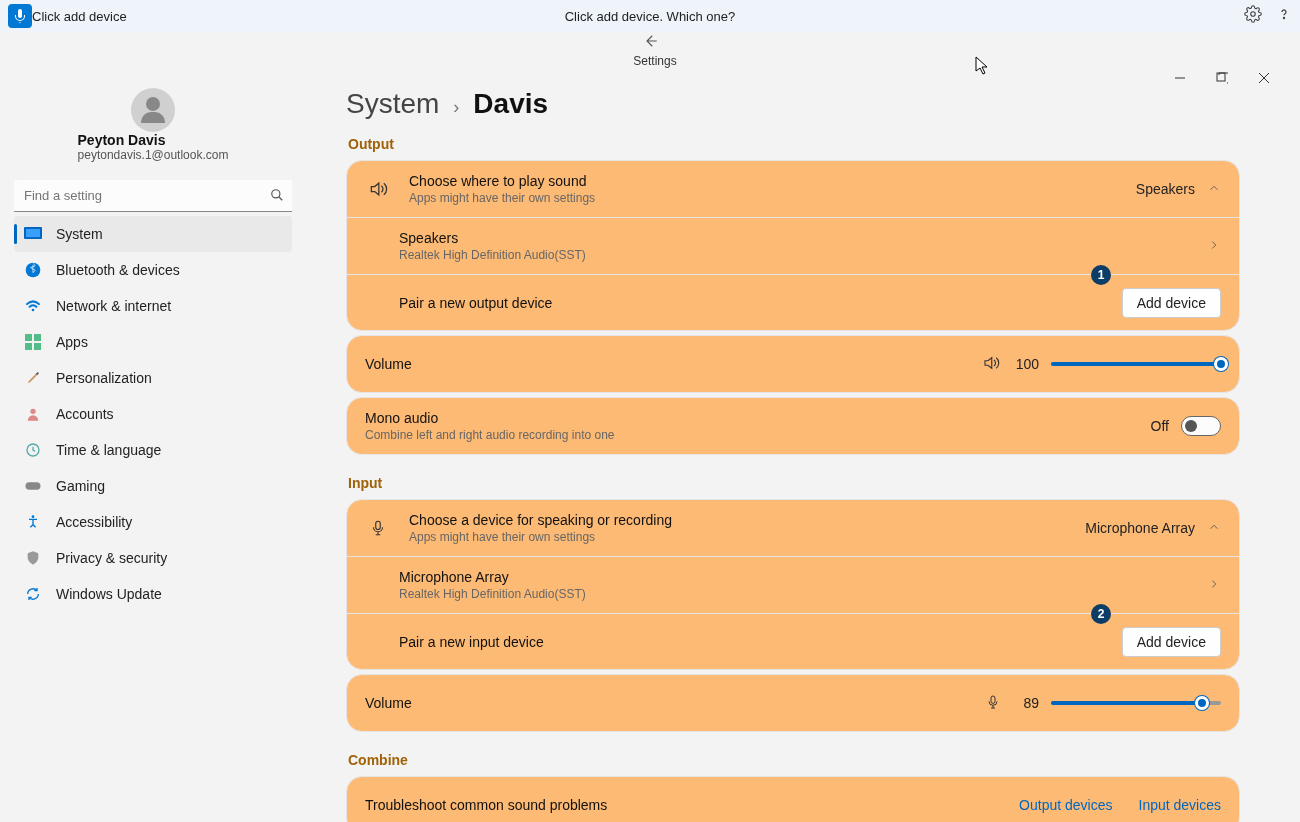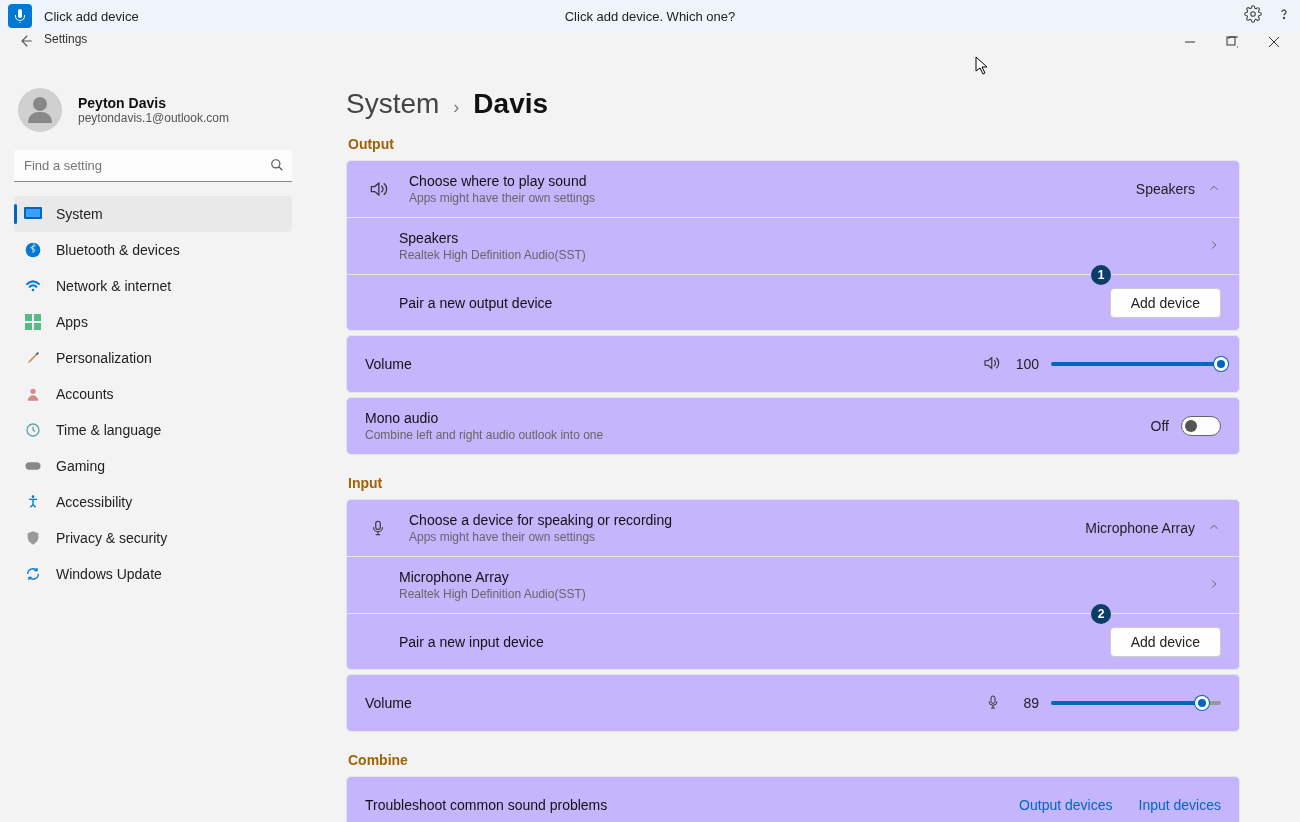--- a/index.html
+++ b/index.html
@@ -1,77 +1,77 @@
 <!DOCTYPE html>
 <html><head>
 <meta charset="utf-8">
 <style>
 * { box-sizing: border-box; margin: 0; padding: 0; font-family: "Segoe UI", -apple-system, sans-serif; }
 body { background: #f3f3f3; width: 1300px; height: 822px; overflow: hidden; position: relative; }
 
 
-.helpbar { height: 32px; background: #eef4f9; display: flex; align-items: center; padding: 0 8px; gap: 12px; }
+.helpbar { height: 32px; background: #eef4f9; display: flex; align-items: center; padding: 0 8px; }
 .helpbar .voice-ic { width: 24px; height: 24px; background: #0078d4; border-radius: 4px; display: flex; align-items: center; justify-content: center; }
 .helpbar .voice-ic svg { fill: #fff; }
 .helpbar .hint { font-size: 13px; color: #222; }
 .helpbar .question { font-size: 13px; color: #222; position: absolute; left: 50%; transform: translateX(-50%); }
 .helpbar .right { margin-left: auto; display: flex; gap: 14px; }
 .helpbar .right svg { stroke: #444; fill: none; }
 
 
-.titlebar { height: 38px; display: flex; padding: 0 16px; }
+.titlebar { height: 38px; display: flex; align-items: center; padding: 0 26px; flex-direction: column; }
 .titlebar .back svg { stroke: #555; fill: none; }
 .titlebar .tlabel { font-size: 12px; color: #333; margin-left: 10px; }
 .titlebar .winctl { margin-left: auto; display: flex; gap: 22px; }
 .titlebar .winctl span { display: inline-flex; align-items: center; justify-content: center; width: 20px; height: 20px; }
 .titlebar .winctl svg { stroke: #333; fill: none; }
 
 .layout { display: flex; height: calc(822px - 70px); }
 
 
 .side { width: 306px; flex-shrink: 0; padding: 10px 14px 0 14px; }
-.profile { display: flex; align-items: center; gap: 16px; padding: 8px 4px 18px 4px; }
+.profile { display: flex; align-items: center; gap: 0; padding: 8px 4px 18px 4px; flex-direction: column; }
 .avatar { width: 44px; height: 44px; border-radius: 50%; background: #d0d0d0; display: flex; flex-direction: column; align-items: center; justify-content: center; }
 .avatar .head { width: 14px; height: 14px; border-radius: 50%; background: #888; margin-bottom: 1px; }
 .avatar .body { width: 24px; height: 11px; border-radius: 10px 10px 0 0; background: #888; }
 .pname { font-size: 14px; font-weight: 600; color: #111; }
 .pmail { font-size: 12px; color: #555; }
 
-.search { position: relative; margin-bottom: 14px; }
+.search { position: relative; margin-bottom: 4px; }
 .search input { width: 100%; height: 32px; border: none; border-bottom: 1px solid #888; background: #fcfcfc; padding: 0 30px 0 10px; font-size: 13px; outline: none; border-radius: 3px 3px 0 0; }
 .search .sic { position: absolute; right: 8px; top: 8px; }
 
 .nav { list-style: none; }
 .nav li { display: flex; align-items: center; gap: 14px; height: 36px; padding: 0 10px; border-radius: 4px; cursor: pointer; font-size: 14px; color: #222; }
 .nav li.active { background: #e9e9e9; position: relative; }
 .nav li.active::before { content: ""; position: absolute; left: 0; top: 8px; bottom: 8px; width: 3px; background: #0067c0; border-radius: 2px; }
 .nav .ic { width: 18px; height: 18px; display: inline-flex; align-items: center; justify-content: center; }
 
 
 .main { flex: 1; padding: 18px 60px 20px 40px; overflow-y: auto; }
 .crumb { display: flex; align-items: baseline; gap: 14px; margin-bottom: 16px; }
 .crumb .root { font-size: 28px; color: #444; }
 .crumb .sep { font-size: 18px; color: #777; }
 .crumb .leaf { font-size: 28px; font-weight: 600; color: #111; }
 
 .sec-h { font-size: 14px; color: #a16207; margin: 6px 0 8px 2px; font-weight: 700; }
 
-.card { background: #c4b5fd; border: 1px solid #e5e5e5; border-radius: 5px; margin-bottom: 4px; }
+.card { background: #fdba74; border: 1px solid #e5e5e5; border-radius: 16px; margin-bottom: 4px; }
 .row { display: flex; align-items: center; padding: 12px 18px; min-height: 56px; gap: 18px; }
 .row + .row { border-top: 1px solid #e5e5e5; }
 .row .ic { width: 26px; display: flex; align-items: center; justify-content: center; flex-shrink: 0; }
 .row .txt { flex: 1; }
 .row .t1 { font-size: 14px; color: #111; }
 .row .t2 { font-size: 12px; color: #666; margin-top: 2px; }
 .row .right { display: flex; align-items: center; gap: 12px; font-size: 14px; color: #222; }
 .chev svg { stroke: #555; fill: none; }
 
 .indent { padding-left: 52px !important; }
 
-.btn { background: #fefefe; border: 1px solid #ccc; border-radius: 4px; padding: 6px 20px; font-size: 14px; color: #222; cursor: pointer; }
+.btn { background: #fefefe; border: 1px solid #ccc; border-radius: 4px; padding: 6px 14px; font-size: 14px; color: #222; cursor: pointer; }
 
 .slider-wrap { display: flex; align-items: center; gap: 10px; }
 .vol-num { font-size: 14px; color: #222; min-width: 26px; text-align: right; }
 .slider { width: 170px; height: 4px; background: #999; border-radius: 2px; position: relative; }
 .slider .fill { position: absolute; left: 0; top: 0; bottom: 0; background: #0067c0; border-radius: 2px; }
 .slider .thumb { position: absolute; top: 50%; width: 14px; height: 14px; border-radius: 50%; background: #0067c0; border: 3px solid #fff; box-shadow: 0 0 0 1px #0067c0; transform: translate(-50%, -50%); }
 
 .toggle { width: 40px; height: 20px; border-radius: 10px; border: 1px solid #666; background: #fcfcfc; position: relative; }
 .toggle .knob { width: 12px; height: 12px; border-radius: 50%; background: #555; position: absolute; left: 3px; top: 3px; }
 
@@ -320,21 +320,21 @@
               <div class="thumb" style="left:100%"></div>
           </div>
         </div>
       </div>
     </div>
 
     <div class="card">
       <div class="row">
         <div class="txt">
           <div class="t1">Mono audio</div>
-          <div class="t2">Combine left and right audio outlook into one</div>
+          <div class="t2">Combine left and right audio recording into one</div>
         </div>
         <div class="right">
           <span>Off</span>
           <div class="toggle">
               <div class="knob"></div>
             </div>
         </div>
       </div>
     </div>
 

